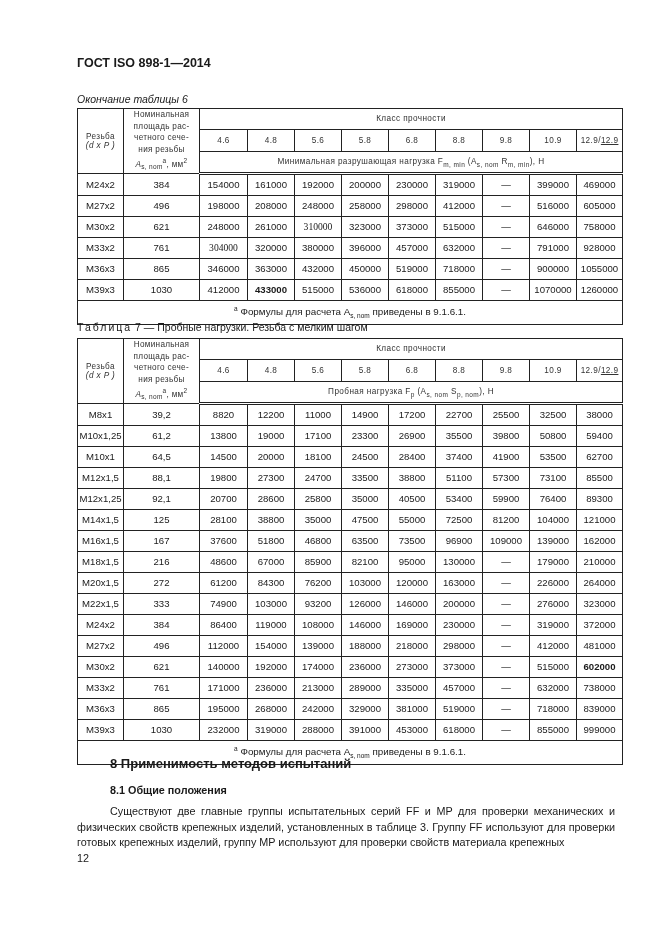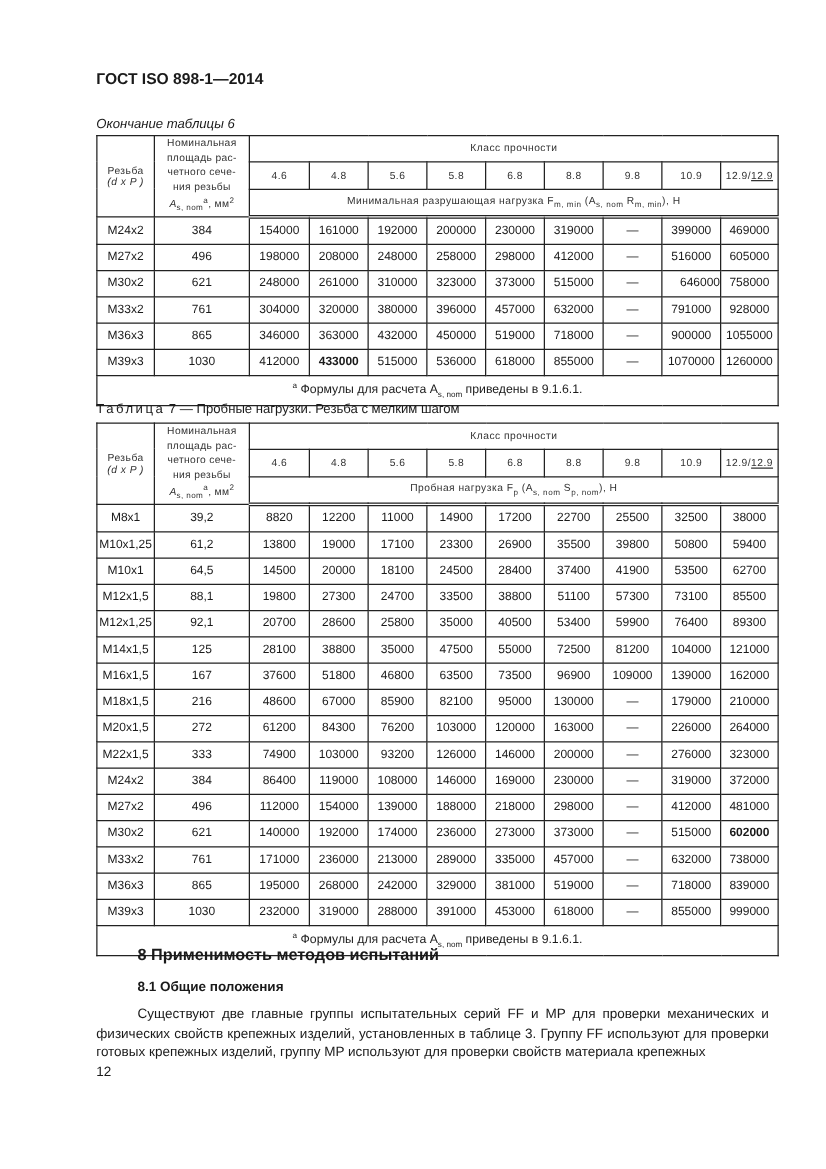--- a/index.html
+++ b/index.html
@@ -102,32 +102,32 @@
         <td style="height: 20px;">412000</td>
         <td style="height: 20px;">—</td>
         <td style="height: 20px;">516000</td>
         <td style="height: 20px;">605000</td>
       </tr>
       <tr class="row">
         <td style="height: 20px;">M30x2</td>
         <td style="height: 20px;">621</td>
         <td style="height: 20px;">248000</td>
         <td style="height: 20px;">261000</td>
-        <td style="height: 20px;">310000</td>
+        <td style="height: 20px; font-family: Liberation Serif, serif;">310000</td>
         <td style="height: 20px;">323000</td>
         <td style="height: 20px;">373000</td>
         <td style="height: 20px;">515000</td>
         <td style="height: 20px;">—</td>
-        <td style="height: 20px; text-align: right;">646000</td>
+        <td style="height: 20px;">646000</td>
         <td style="height: 20px;">758000</td>
       </tr>
       <tr class="row">
         <td style="height: 20px;">M33x2</td>
         <td style="height: 20px;">761</td>
-        <td style="height: 20px;">304000</td>
+        <td style="height: 20px; font-family: Liberation Serif, serif;">304000</td>
         <td style="height: 20px;">320000</td>
         <td style="height: 20px;">380000</td>
         <td style="height: 20px;">396000</td>
         <td style="height: 20px;">457000</td>
         <td style="height: 20px;">632000</td>
         <td style="height: 20px;">—</td>
         <td style="height: 20px;">791000</td>
         <td style="height: 20px;">928000</td>
       </tr>
       <tr class="row">

